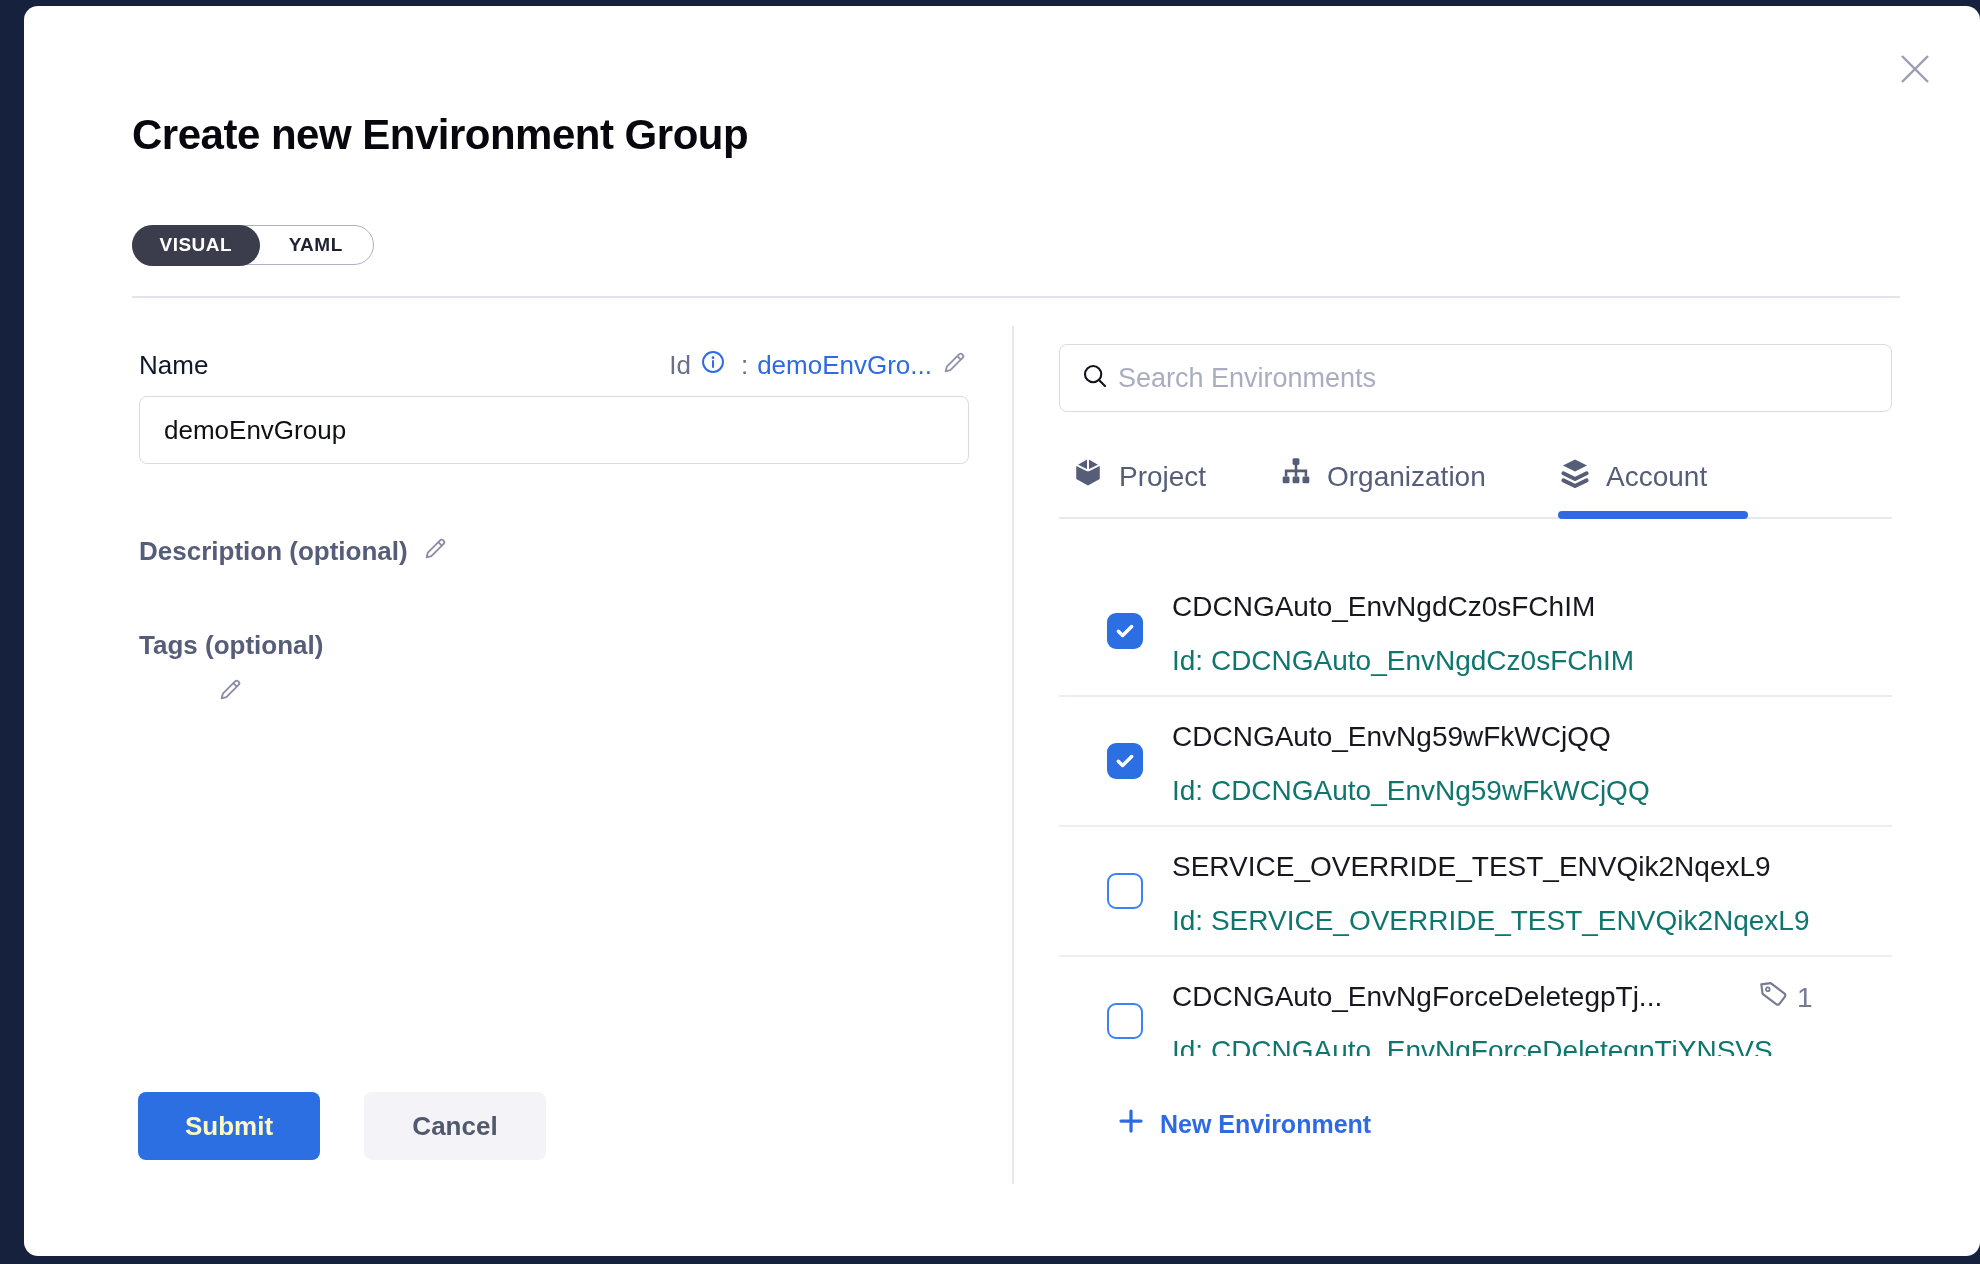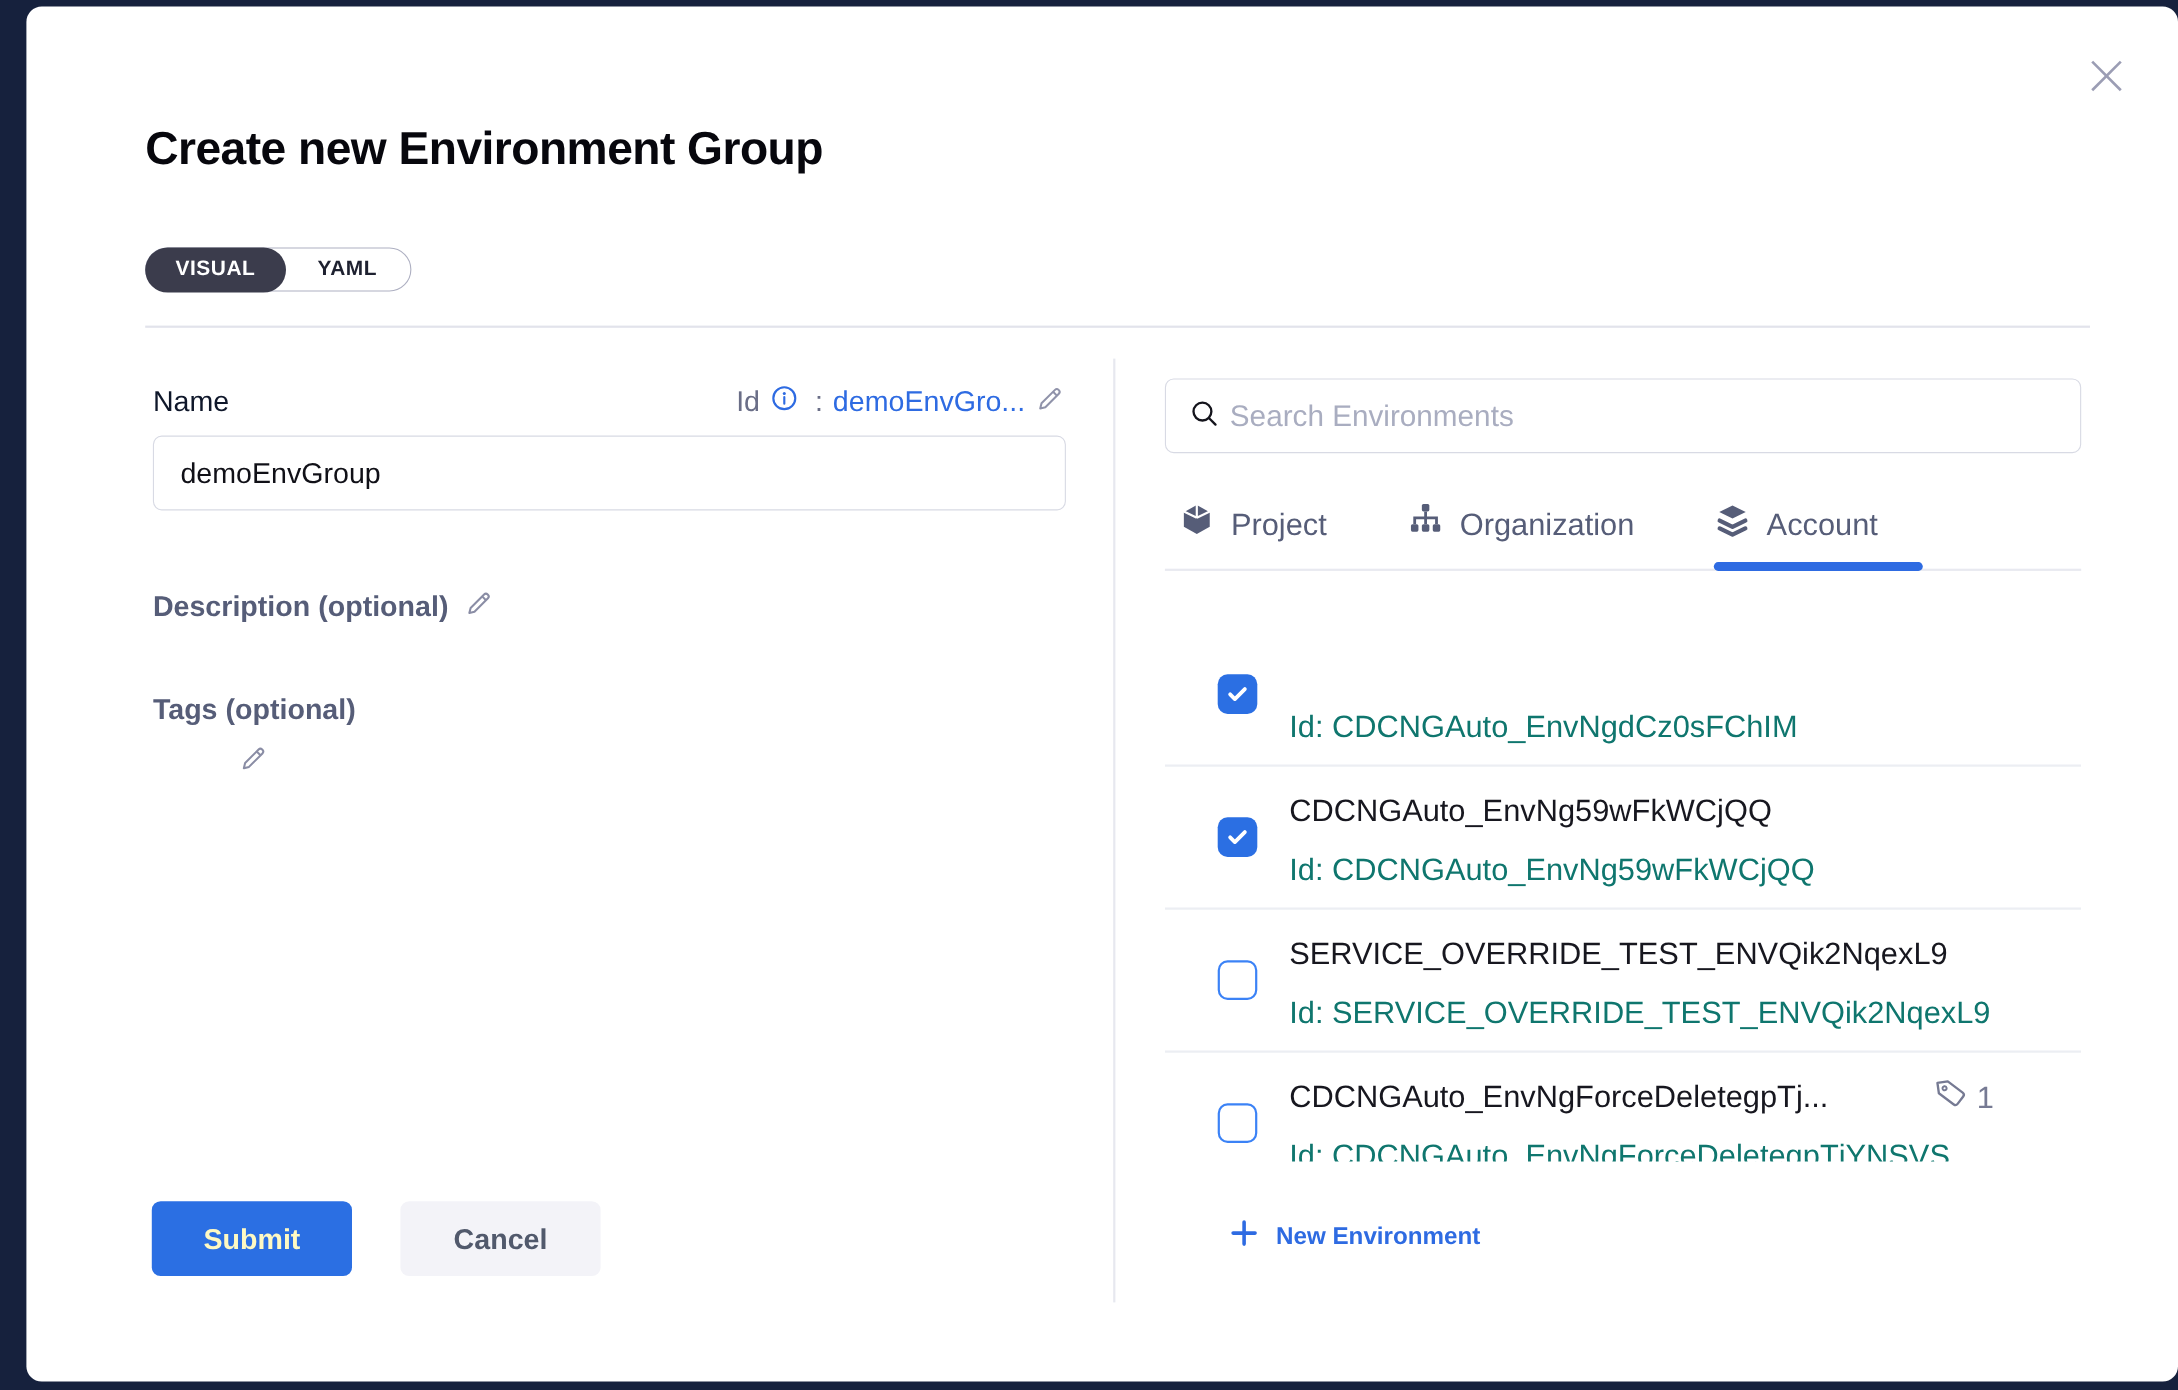--- a/index.html
+++ b/index.html
@@ -78,21 +78,21 @@
   .env-row:last-child { border-bottom:none; }
   .env-check { position:absolute; left:48px; top:46px; width:36px; height:36px; border-radius:9px; cursor:pointer;
     display:flex; align-items:center; justify-content:center; }
   .env-check.checked { background:#2b6fe3; }
   .env-check.unchecked { background:#fff; border:2.5px solid #3b82f6; }
   .env-name { position:absolute; left:113px; top:24px; font-size:28px; color:#17171f; white-space:nowrap; }
   .env-id { position:absolute; left:113px; top:78px; font-size:28px; color:#0f766e; white-space:nowrap; }
   .env-tag { position:absolute; left:700px; top:22px; display:flex; align-items:center; gap:8px;
     font-size:28px; color:#767a93; }
   .new-env { position:absolute; left:1092px; top:1100px; display:flex; align-items:center; gap:14px;
-    font-size:22px; font-weight:700; color:#2e6be2; cursor:pointer; }
+    font-size:25px; font-weight:700; color:#2e6be2; cursor:pointer; }
   .icon { display:inline-block; flex:none; }
 </style>
 </head>
 <body>
 
 <div class="modal">
 
   <div class="close-btn">
     <svg width="42" height="42" viewBox="0 0 42 42">
       <line x1="8" y1="8" x2="34" y2="34" stroke="#9b9db4" stroke-width="2.4"></line>
@@ -207,20 +207,21 @@
   <div class="tab-active-bar"></div>
 
   <div class="env-list">
 
     <div class="env-row">
       <span class="env-check checked">
         <svg width="24" height="24" viewBox="0 0 18 18" fill="none">
           <path d="M4 9.2l3.2 3.2L14 5.6" stroke="#ffffff" stroke-width="2.6" stroke-linecap="round" stroke-linejoin="round"></path>
         </svg>
       </span>
+      <span class="env-name">CDCNGAuto_EnvNgdCz0sFChIM</span>
       <span class="env-id">Id: CDCNGAuto_EnvNgdCz0sFChIM</span>
     </div>
 
     <div class="env-row">
       <span class="env-check checked">
         <svg width="24" height="24" viewBox="0 0 18 18" fill="none">
           <path d="M4 9.2l3.2 3.2L14 5.6" stroke="#ffffff" stroke-width="2.6" stroke-linecap="round" stroke-linejoin="round"></path>
         </svg>
       </span>
       <span class="env-name">CDCNGAuto_EnvNg59wFkWCjQQ</span>

